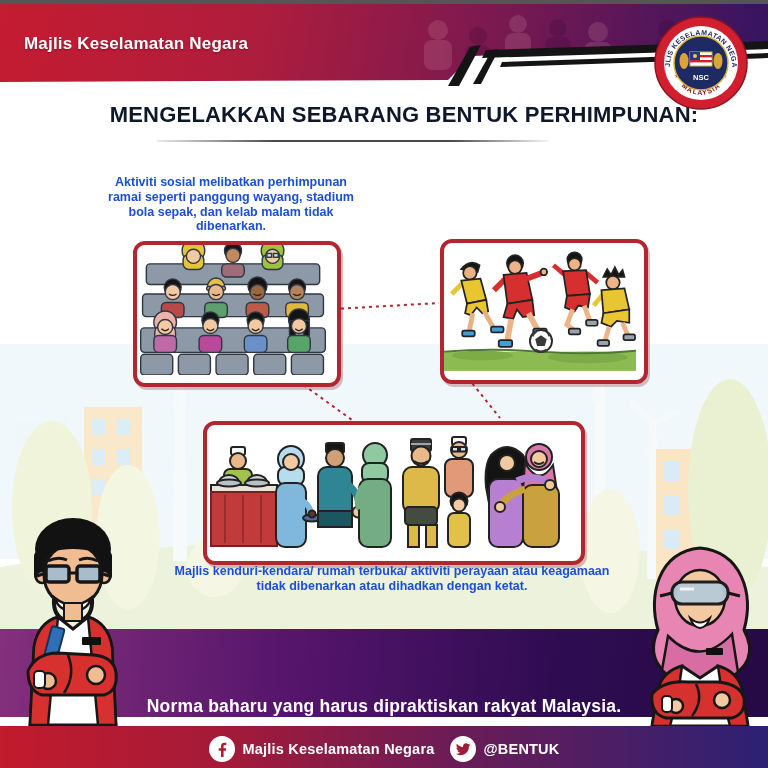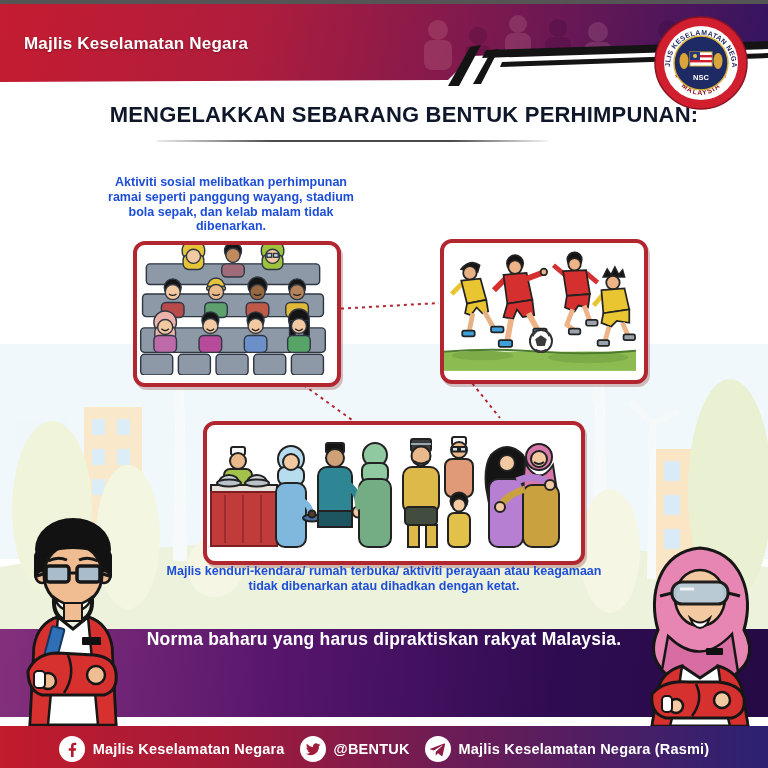--- a/index.html
+++ b/index.html
@@ -16,34 +16,34 @@
   
   .title{position:absolute;top:98px;left:0;width:768px;text-align:center;
     color:#0f172a;font-size:22px;font-weight:800;letter-spacing:.2px;z-index:4;padding-left:20px;}
   .title-underline{position:absolute;top:136px;left:50%;transform:translateX(-58%);
     width:392px;height:2px;background:linear-gradient(90deg,rgba(60,60,60,.1),#4a4a4a 30%,#4a4a4a 75%,rgba(60,60,60,.05));z-index:4;}
   
   .caption{position:absolute;font-size:12.5px;font-weight:700;line-height:1.18;
     text-align:center;color:#1d4ed8;z-index:4;}
   .cap-social{left:100px;top:171px;width:262px;}
   .cap-sports{left:438px;top:183px;width:240px;}
-  .cap-feast{left:160px;top:560px;width:448px;}
+  .cap-feast{left:168px;top:560px;width:448px;}
   
   .frame{position:absolute;background:#fff;border:4px solid #b2262f;border-radius:12px;
     box-shadow:2px 3px 0 rgba(125,32,38,.28);z-index:3;overflow:hidden;}
   .frame svg{display:block;}
   .frame-cinema{left:133px;top:237px;width:200px;height:138px;}
   .frame-sports{left:440px;top:235px;width:200px;height:137px;}
   .frame-feast{left:203px;top:417px;width:374px;height:136px;}
   .connectors{position:absolute;inset:0;z-index:2;pointer-events:none;}
   .cityscape{position:absolute;top:295px;left:0;z-index:0;opacity:.55;pointer-events:none;}
   
   .banner{position:absolute;top:625px;left:0;width:768px;height:88px;z-index:3;
     background:linear-gradient(95deg,#84307c 0%,#55156b 38%,#2f0c52 72%,#250a45 100%);
-    display:flex;align-items:flex-start;justify-content:center;}
+    display:flex;align-items:flex-end;justify-content:center;}
   .banner-text{color:#fff;font-size:17.5px;font-weight:700;letter-spacing:.2px;}
   
   .char-man{position:absolute;left:8px;top:503px;z-index:4;}
   .char-woman{position:absolute;left:634px;top:540px;z-index:4;}
   
   .footer{position:absolute;top:722px;left:0;width:768px;height:46px;z-index:5;
     background:linear-gradient(90deg,#c11b2c 0%,#a31a39 30%,#6d1c55 58%,#2c2173 100%);
     display:flex;align-items:center;justify-content:center;gap:15px;}
   .social-item{display:flex;align-items:center;gap:8px;}
   .social-item .label{color:#fff;font-size:14.5px;font-weight:700;letter-spacing:.2px;}
@@ -382,24 +382,15 @@
     </div>
     <div class="social-item">
       <span class="sicon">
         <svg viewBox="0 0 26 26" width="26" height="26">
             <circle cx="13" cy="13" r="13" fill="#fff"></circle>
           <path d="M20.5,8.6 c-.5.3-1.1.5-1.7.6 .6-.4 1.1-1 1.3-1.7-.6.4-1.2.6-1.9.8-.6-.6-1.4-1-2.2-1-1.7,0-3,1.4-3,3 0,.2 0,.5.1.7-2.5-.1-4.7-1.3-6.2-3.2-.3.5-.4,1-.4,1.5 0,1 .5,2 1.3,2.5-.5,0-1-.2-1.4-.4 0,1.5 1,2.7 2.4,3-.3.1-.5.1-.8.1-.2,0-.4,0-.6-.1.4,1.2 1.5,2.1 2.8,2.1-1,.8-2.3,1.3-3.7,1.3h-.7c1.3.9 2.9,1.4 4.6,1.4 5.5,0 8.5-4.6 8.5-8.5v-.4c.6-.4 1.1-1 1.6-1.7z" fill="#a01c38"></path>
           </svg>
       </span>
       <span class="label">@BENTUK</span>
     </div>
-    <div class="social-item">
-      <span class="sicon">
-        <svg viewBox="0 0 26 26" width="26" height="26">
-            <circle cx="13" cy="13" r="13" fill="#fff"></circle>
-          <path d="M5.5,12.8 l13.5-5.2 c.6-.2 1.2.2 1,.9 l-2.3,10.8 c-.2.7-.6.9-1.2.6 l-3.5-2.6-1.7,1.6 c-.2.2-.35.35-.7.35 l.25-3.6 6.5-5.9 c.3-.25-.1-.4-.4-.15 l-8,5-3.4-1.1 c-.7-.25-.7-.75-.05-1 z" fill="#8d1d46"></path>
-          </svg>
-      </span>
-      <span class="label">Majlis Keselamatan Negara (Rasmi)</span>
-    </div>
   </div>
 
 </div>
 
 </body></html>

